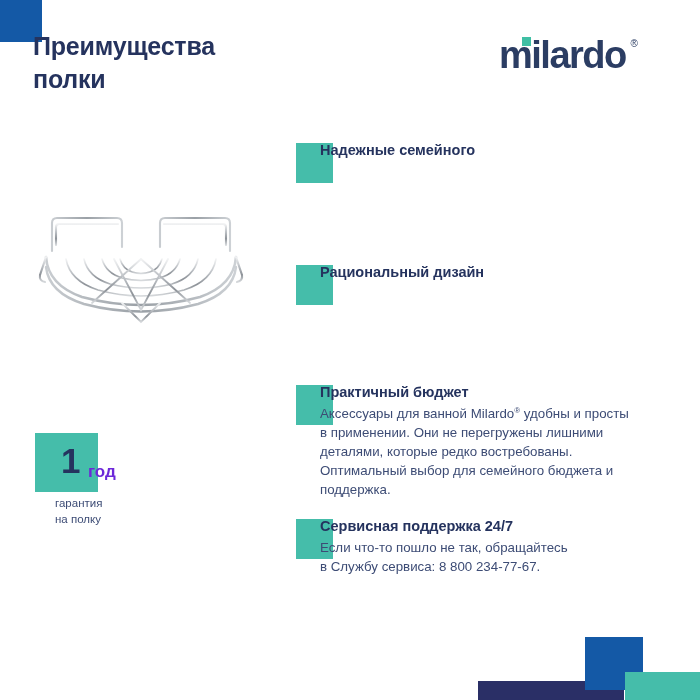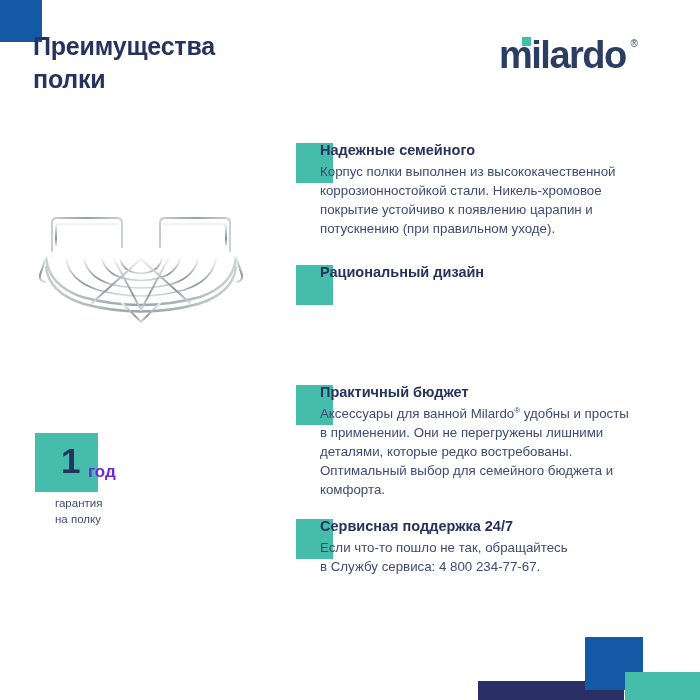--- a/index.html
+++ b/index.html
@@ -223,46 +223,42 @@
   <div class="warranty-number">1</div>
   <div class="warranty-unit">год</div>
   <div class="warranty-sub">гарантия
 на полку</div>
 </div>
 
 <div class="feature" id="feature-1">
   <div class="accent-square"></div>
   <div class="feature-body">
     <div class="feature-title">Надежные семейного</div>
-    <div class="feature-text">Корпус полки выполнен из высококачественной
-коррозионностойкой стали. Никель-хромовое
-покрытие устойчиво к появлению царапин и
-потускнению (при правильном уходе).</div>
   </div>
 </div>
 
 <div class="feature" id="feature-2">
   <div class="accent-square"></div>
   <div class="feature-body">
     <div class="feature-title">Рациональный дизайн</div>
   </div>
 </div>
 
 <div class="feature" id="feature-3">
   <div class="accent-square"></div>
   <div class="feature-body">
     <div class="feature-title">Практичный бюджет</div>
     <div class="feature-text"><span>Аксессуары для ванной Milardo</span><span class="reg">®</span><span> удобны и просты
 в применении. Они не перегружены лишними
 деталями, которые редко востребованы.
 Оптимальный выбор для семейного бюджета и
-комфорта.</span></div>
+поддержка.</span></div>
   </div>
 </div>
 
 <div class="feature" id="feature-4">
   <div class="accent-square"></div>
   <div class="feature-body">
     <div class="feature-title">Сервисная поддержка 24/7</div>
     <div class="feature-text">Если что-то пошло не так, обращайтесь
-в Службу сервиса: 4 800 234-77-67.</div>
+в Службу сервиса: 8 800 234-77-67.</div>
   </div>
 </div>
 
 </body></html>

